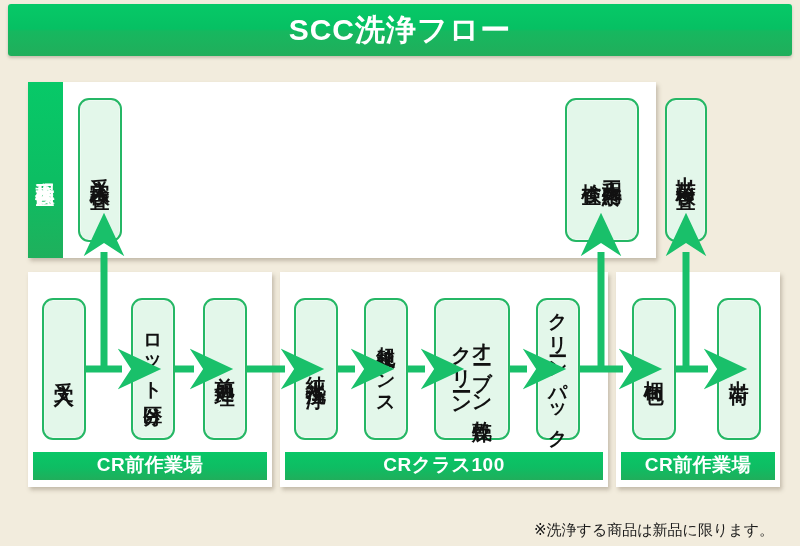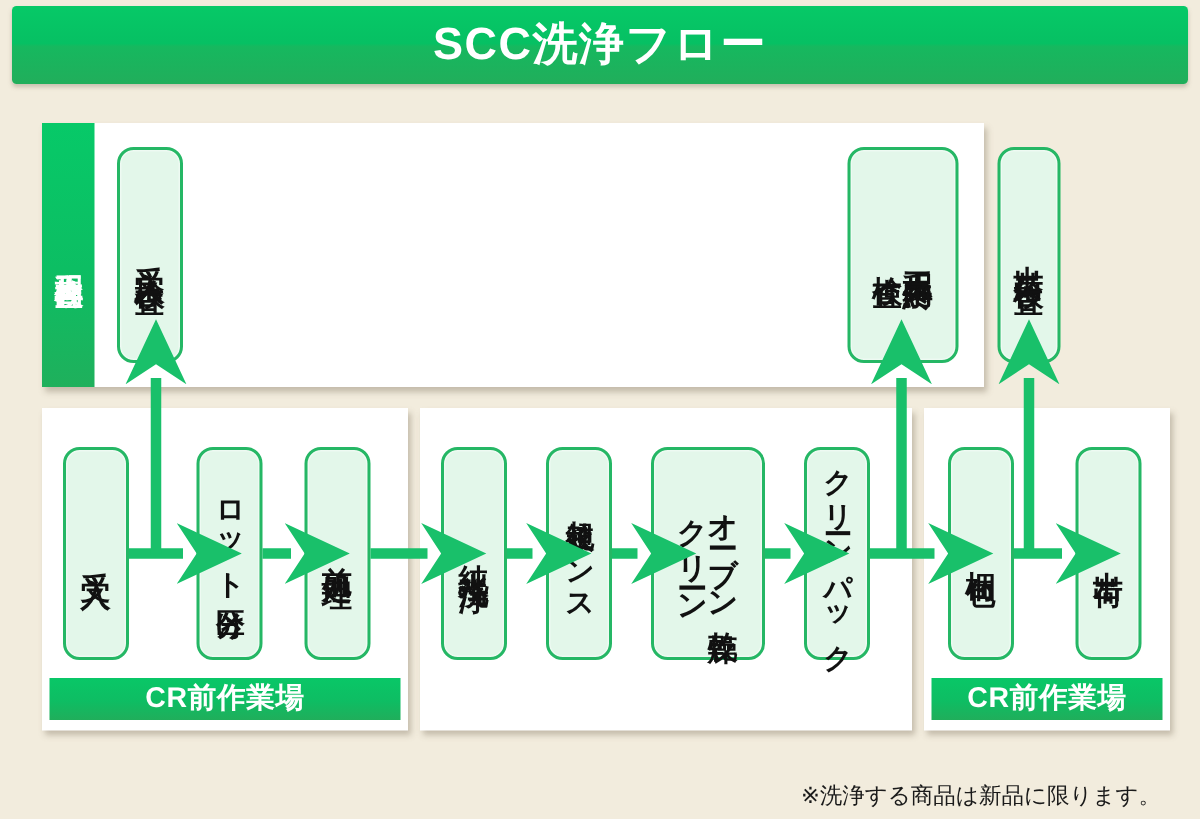--- a/index.html
+++ b/index.html
@@ -146,20 +146,23 @@
   <div class="vbox" style="left:632px;top:298px;width:44px;height:142px;">
     <span class="vtext">梱包</span>
   </div>
   <div class="vbox" style="left:717px;top:298px;width:44px;height:142px;">
     <span class="vtext">出荷</span>
   </div>
 
   <div class="group-bar" style="left:33px;top:452px;width:234px;">
     <span class="group-bar-text">CR前作業場</span>
   </div>
+  <div class="group-bar" style="left:285px;top:452px;width:318px;">
+    <span class="group-bar-text">CRクラス100</span>
+  </div>
   <div class="group-bar" style="left:621px;top:452px;width:154px;">
     <span class="group-bar-text">CR前作業場</span>
   </div>
 
   <svg id="arrows" viewBox="0 0 800 546">
     <defs>
       <marker id="ah-r" markerWidth="7" markerHeight="7" refX="0.6" refY="3" orient="auto" markerUnits="strokeWidth">
         <path d="M0,0.1 L6.2,3 L0,5.9 L1.9,3 Z" fill="#19c06a"></path>
       </marker>
       <marker id="ah-u" markerWidth="7" markerHeight="7" refX="0.6" refY="3" orient="auto" markerUnits="strokeWidth">

